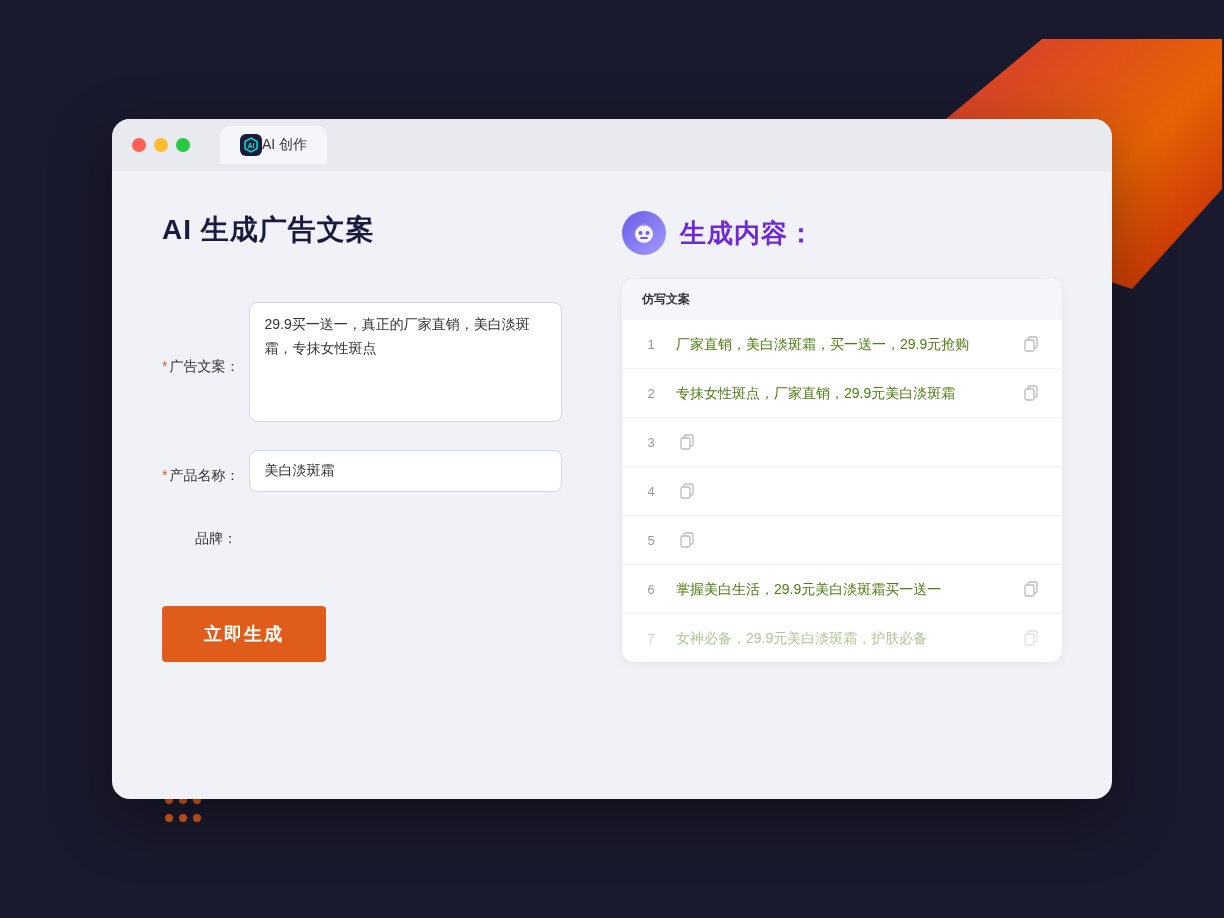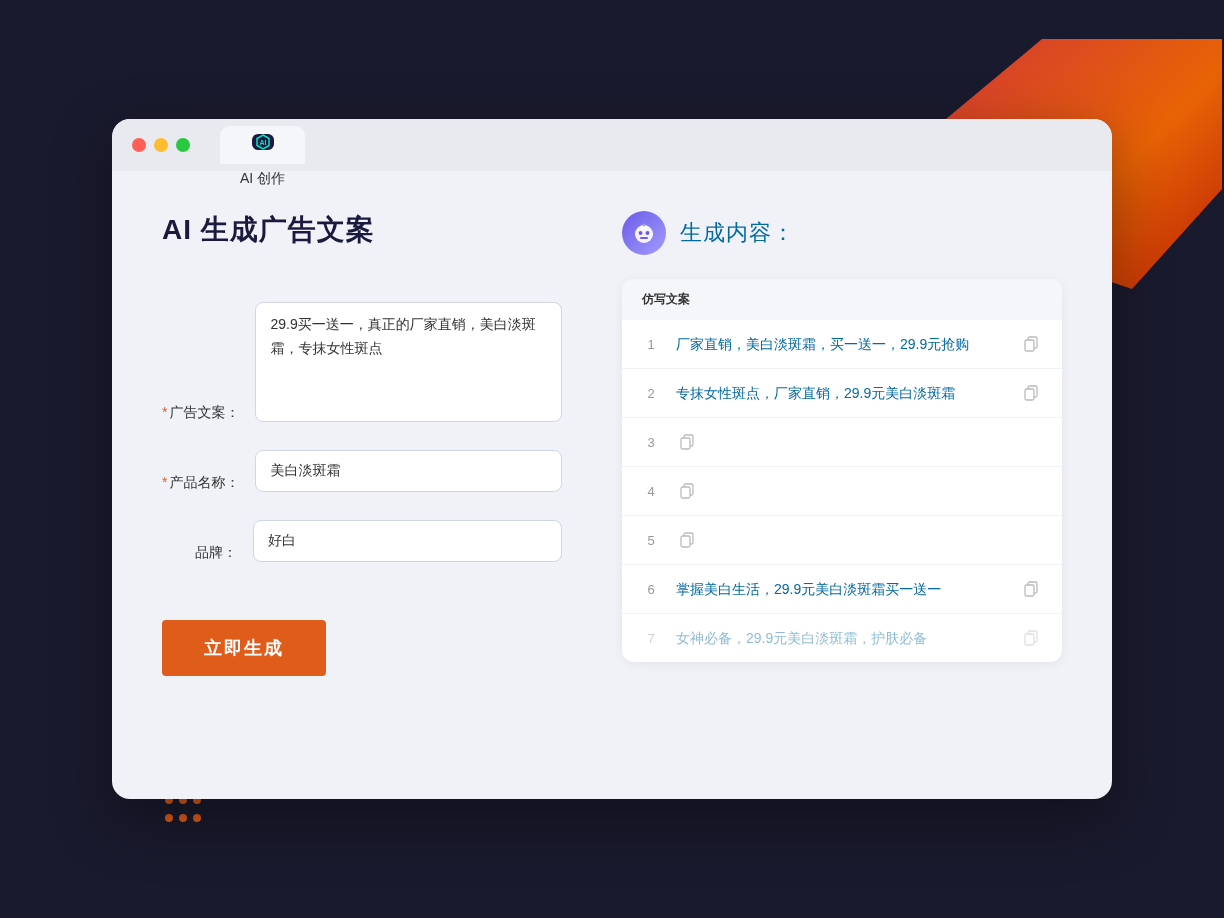--- a/index.html
+++ b/index.html
@@ -87,24 +87,23 @@
     .tl-red { background: #ff5f57; }
     .tl-yellow { background: #febc2e; }
     .tl-green { background: #28c840; }
 
     .tab {
       background: #f5f6fa;
       border-radius: 10px 10px 0 0;
       padding: 8px 20px;
       display: flex;
       align-items: center;
-      gap: 20px;
+      gap: 0;
       margin-left: 20px;
       height: 38px;
-      flex-direction: column;
     }
 
     .tab-icon {
       width: 22px;
       height: 22px;
       background: #1a1a3e;
       border-radius: 6px;
       display: flex;
       align-items: center;
       justify-content: center;
@@ -135,23 +134,23 @@
     .page-title {
       font-size: 28px;
       font-weight: 700;
       color: #1a1a3e;
       margin-bottom: 53px;
       letter-spacing: 1px;
     }
 
     .form-group {
       display: flex;
-      align-items: flex-end;
+      align-items: center;
       margin-bottom: 28px;
-      gap: 16px;
+      gap: 10px;
     }
 
     .form-label {
       font-size: 14px;
       color: #333;
       white-space: nowrap;
       padding-top: 10px;
       min-width: 75px;
       text-align: right;
     }
@@ -216,23 +215,23 @@
       height: 44px;
       background: linear-gradient(135deg, #6c5ce7, #a29bfe);
       border-radius: 50%;
       display: flex;
       align-items: center;
       justify-content: center;
       font-size: 22px;
     }
 
     .right-title {
-      font-size: 22px;
-      font-weight: 400;
-      color: #0369a1;
+      font-size: 26px;
+      font-weight: 700;
+      color: #6d28d9;
       letter-spacing: 1px;
     }
 
     
     .results-container {
       background: #fff;
       border-radius: 12px;
       overflow: hidden;
       box-shadow: 0 2px 12px rgba(0,0,0,0.06);
     }
@@ -264,21 +263,21 @@
     .result-num {
       font-size: 13px;
       color: #999;
       min-width: 18px;
       text-align: center;
     }
 
     .result-text {
       flex: 1;
       font-size: 14px;
-      color: #0369a1;
+      color: #4d7c0f;
       line-height: 1.5;
     }
 
     .copy-icon {
       width: 22px;
       height: 22px;
       display: flex;
       align-items: center;
       justify-content: center;
       color: #bbb;
@@ -338,21 +337,20 @@
         <div class="form-group">
           <div class="form-label">
             <span class="required">*</span><span>产品名称：</span>
           </div>
           <input class="form-input" type="text" value="美白淡斑霜" style="">
         </div>
 
         
         <div class="form-group">
           <div class="form-label">品牌：</div>
-          <input class="form-input" type="text" value="好白" style="">
         </div>
 
         
         <button class="btn-generate">立即生成</button>
       </div>
 
       <div class="right-panel">
         <div class="right-header">
           <div class="robot-icon">
 

